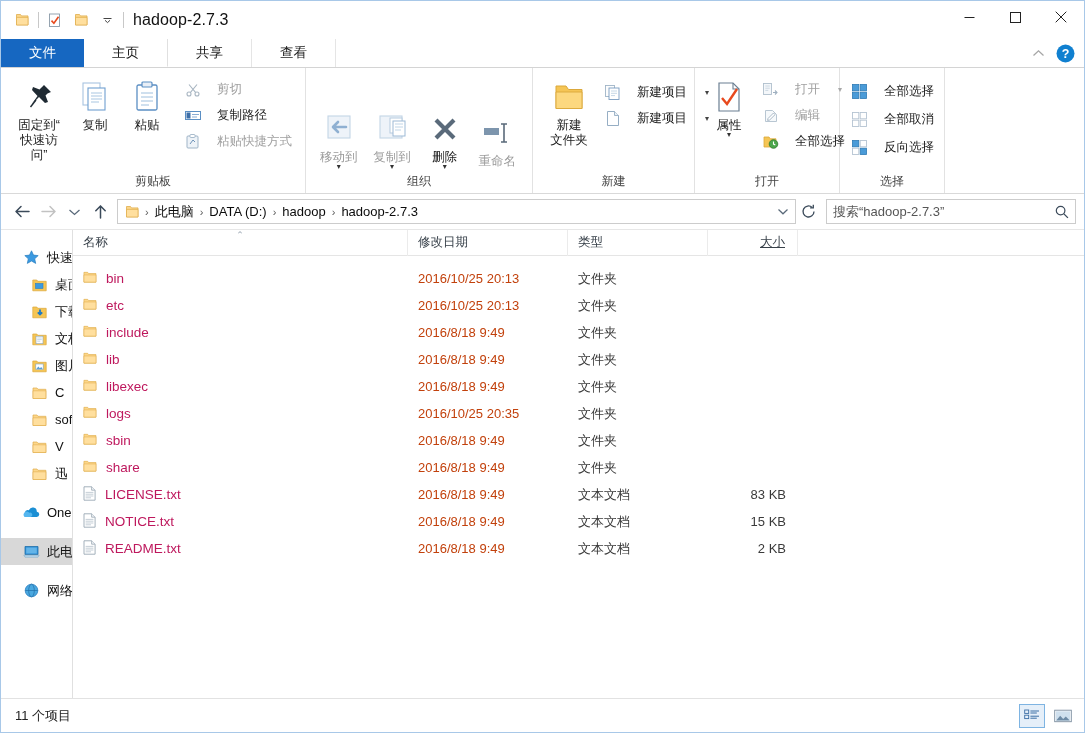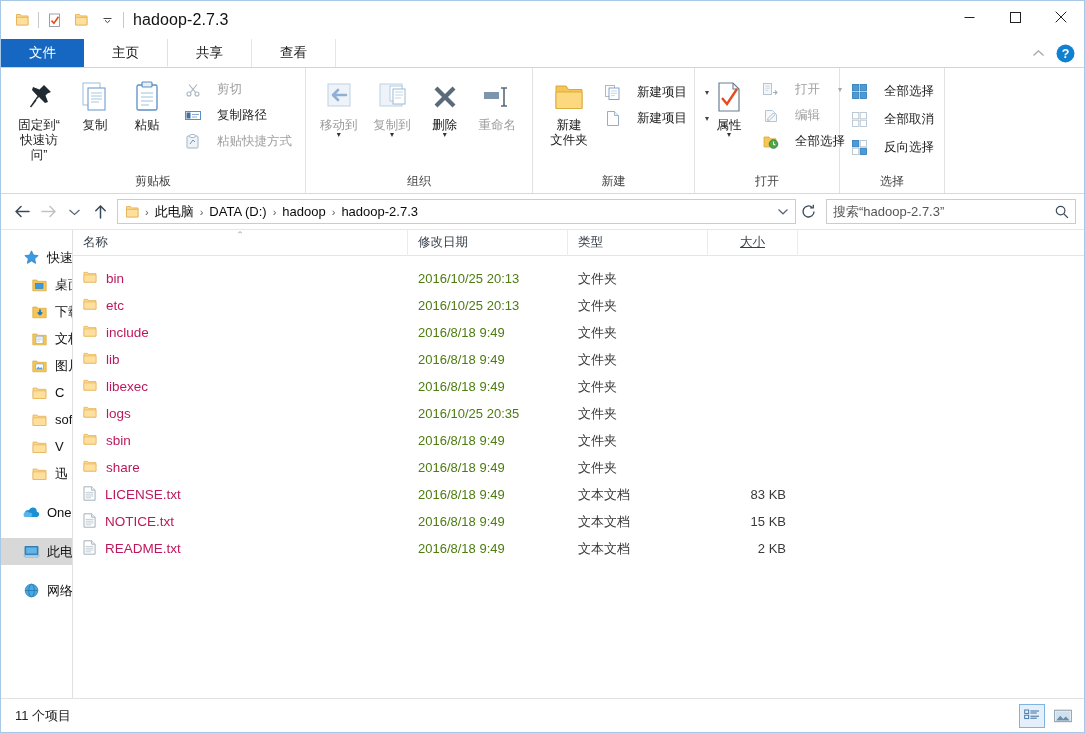--- a/index.html
+++ b/index.html
@@ -185,21 +185,21 @@
   .col.c-name{ width:335px; }
   .col.c-date{ width:160px; }
   .col.c-type{ width:140px; }
   .col.c-size{ width:90px; justify-content:flex-end; padding-right:12px; padding-left:0; }
   .rows{ flex:1; overflow:hidden; padding-top:9px; }
   .row{
     height:27px; display:flex; align-items:center; cursor:default;
   }
   .cell{ font-size:13.5px; color:#be185d; display:flex; align-items:center; }
   .cell.name{ width:335px; padding-left:10px; gap:9px; }
-  .cell.date{ width:160px; color:#4d7c0f; padding-left:10px; font-size:13px; }
+  .cell.date{ width:160px; color:#c2410c; padding-left:10px; font-size:13px; }
   .cell.type{ width:140px; color:#3a3a3a; padding-left:10px; font-size:13px; }
   .cell.size{ width:90px; justify-content:flex-end; padding-right:12px; color:#3a3a3a; font-size:13px; }
 
   
   .statusbar{
     height:34px; min-height:34px;
     display:flex; align-items:center;
     border-top:1px solid #e2e2e2; background:#fff;
     padding:0 8px 0 14px;
   }
@@ -356,21 +356,21 @@
                 </svg>
             </span>
             <span>粘贴快捷方式</span>
           </div>
         </div>
       </div>
       <div class="rgroup-label">剪贴板</div>
     </div>
 
     <div class="rgroup" style="width:227px;">
-      <div class="rgroup-body" style="padding-left:6px;">
+      <div class="rgroup-body" style="padding-left:6px;align-items:flex-end;">
         <div class="bigbtn disabled" style="width:56px;">
           <div class="ic">
             <svg width="34" height="32" viewBox="0 0 34 32">
               <rect x="6" y="3" width="22" height="22" fill="#eef3f9" stroke="#c4d5e6" stroke-width="1.1"></rect>
               <path d="M24 14H12M16 9l-5 5 5 5" fill="none" stroke="#8fb0d2" stroke-width="2.6" stroke-linecap="round" stroke-linejoin="round"></path>
             </svg>
           </div>
           <div class="lb">移动到</div>
           <div class="dropcaret">▾</div>
         </div>
@@ -739,21 +739,21 @@
         <div class="col c-name">
           <span class="sortmark">⌃</span>
           <span>名称</span>
         </div>
         <div class="col c-date">
           <span>修改日期</span>
         </div>
         <div class="col c-type">
           <span>类型</span>
         </div>
-        <div class="col c-size" style="justify-content:center;padding-left:12px;text-decoration:underline;">
+        <div class="col c-size" style="justify-content:flex-end;padding-left:12px;text-decoration:underline;">
           <span>大小</span>
         </div>
         <div class="col" style="flex:1;border-right:none;"></div>
       </div>
 
       <div class="rows">
 
         <div class="row">
           <div class="cell name">
             <span><svg width="14" height="14" viewBox="0 0 15 14">

